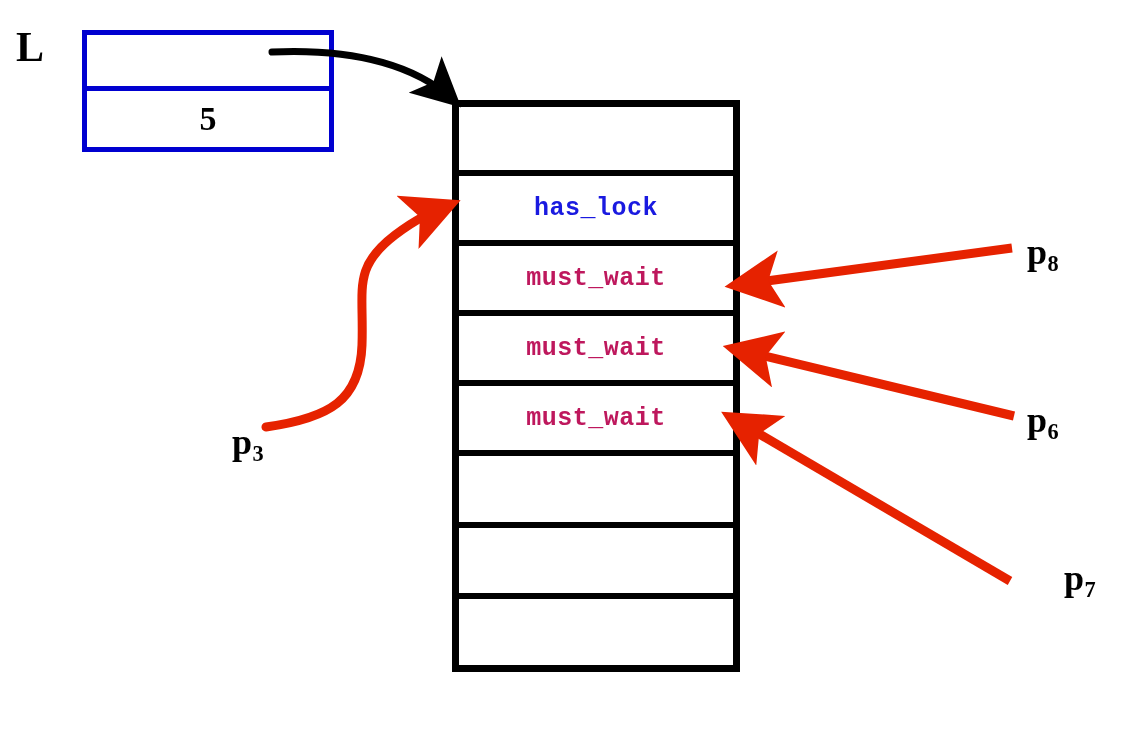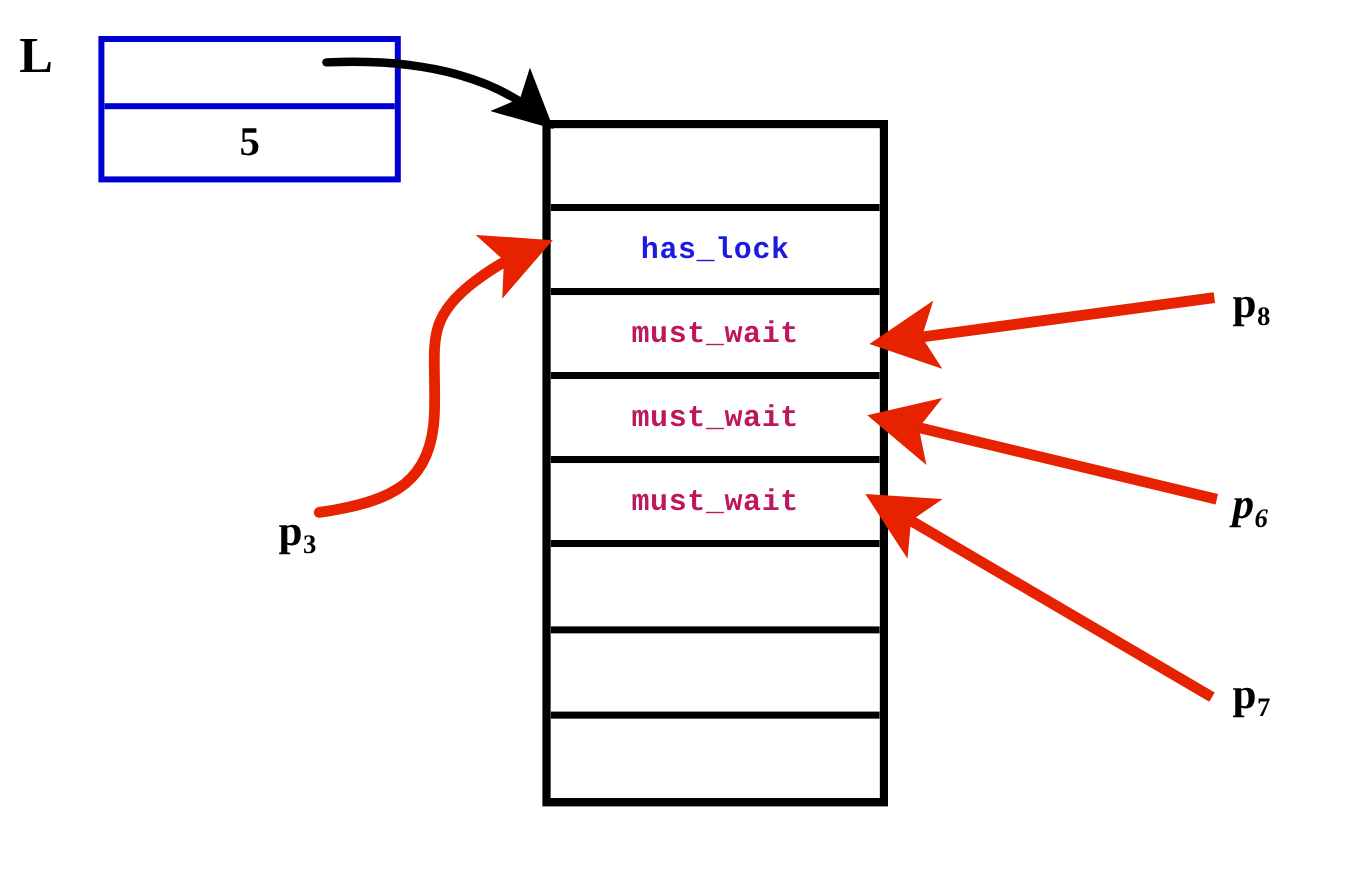--- a/index.html
+++ b/index.html
@@ -145,25 +145,25 @@
   </div>
 
   <div class="proc-label" style="left:232px; top:424px;">
     <span>p</span><sub>3</sub>
   </div>
 
   <div class="proc-label" style="left:1027px; top:234px;">
     <span>p</span><sub>8</sub>
   </div>
 
-  <div class="proc-label" style="left:1027px; top:402px;font-style:italic;">
+  <div class="proc-label" style="left:1027px; top:402px;">
     <span>p</span><sub>6</sub>
   </div>
 
-  <div class="proc-label" style="left:1027px; top:560px;">
+  <div class="proc-label" style="left:1064px; top:560px;">
     <span>p</span><sub>7</sub>
   </div>
 
   <svg id="arrows" viewBox="0 0 1143 746">
     <defs>
       <marker id="arrowhead-black" markerWidth="7" markerHeight="7" refX="5.2" refY="3.5" orient="auto" markerUnits="strokeWidth">
         <path d="M0,0 L7,3.5 L0,7 L1.6,3.5 Z" fill="#000000"></path>
       </marker>
       <marker id="arrowhead-red" markerWidth="6.4" markerHeight="6.4" refX="5.0" refY="3.2" orient="auto" markerUnits="strokeWidth">
         <path d="M0,0 L6.4,3.2 L0,6.4 L1.5,3.2 Z" fill="#e62200"></path>

